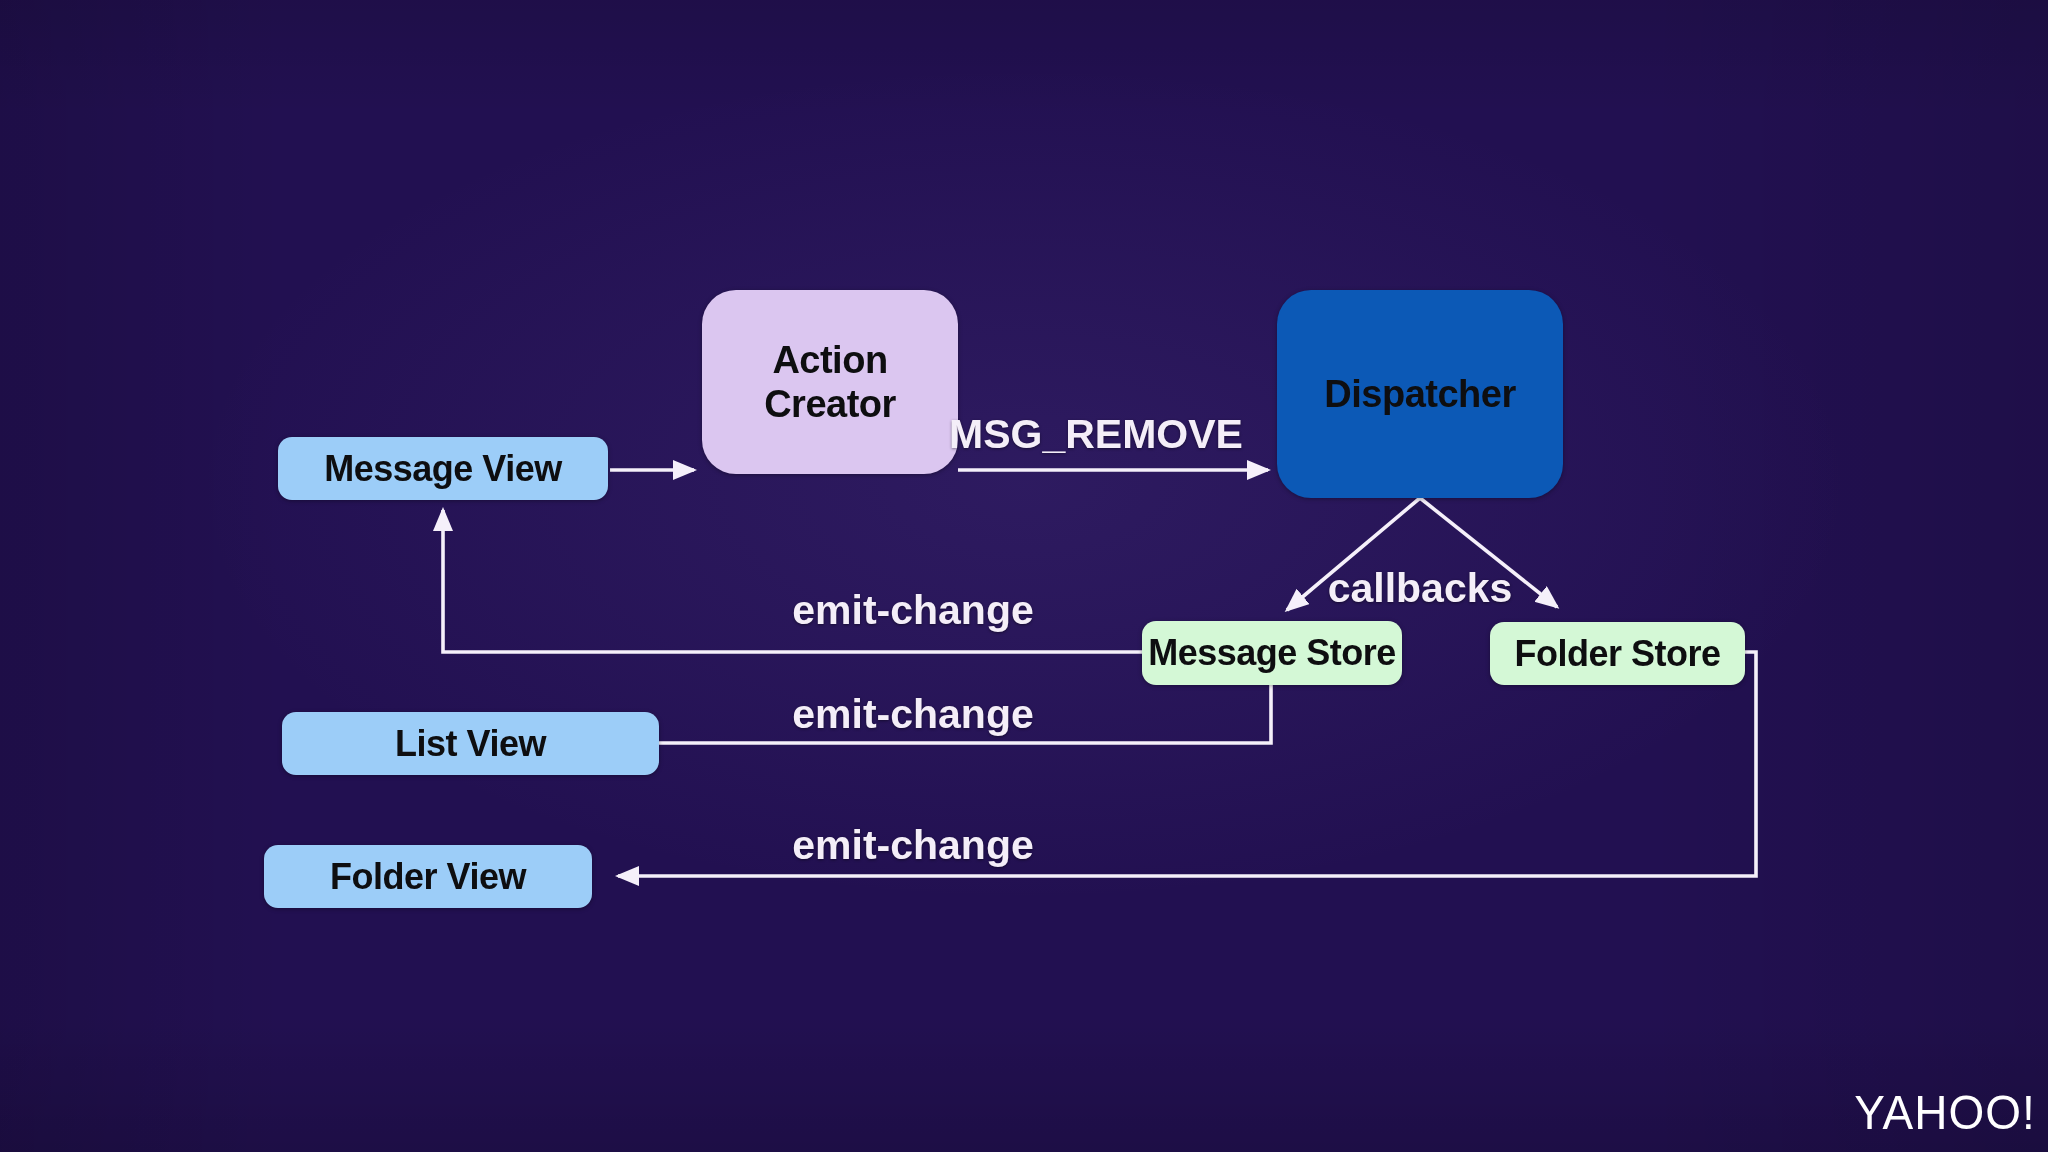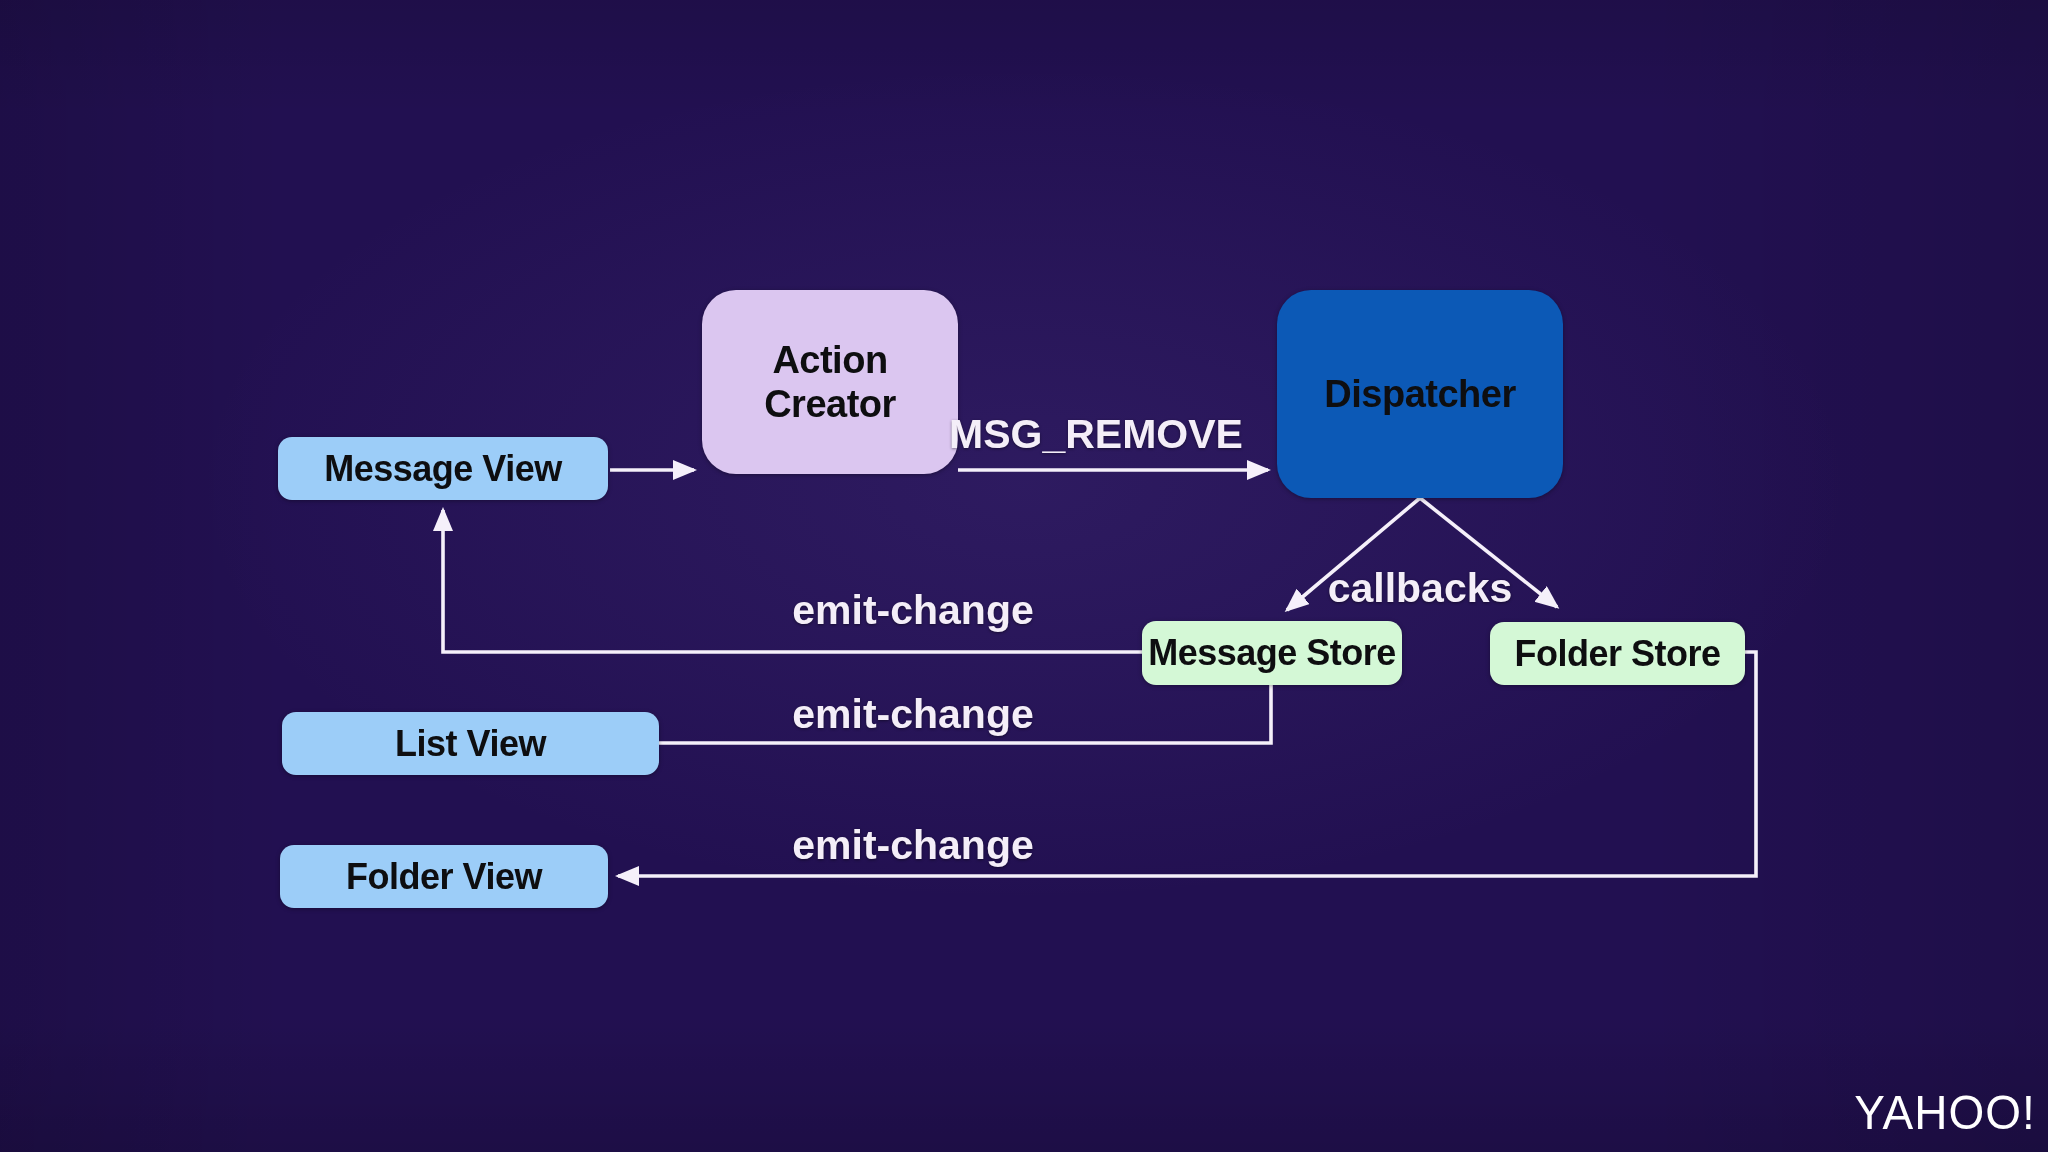--- a/index.html
+++ b/index.html
@@ -49,21 +49,21 @@
     box-shadow: 0 1px 4px rgba(0,0,0,0.35);
   }
   .node.pill { border-radius: 14px; font-size: 36px; align-items: center; }
   .node.big  { border-radius: 34px; font-size: 38px; line-height: 1.16; }
 
   .node-blue  { background: var(--view-bg, #9ccdf8); }
   .node-green { background: var(--store-bg, #d4f8d6); }
 
   #node-message-view { left: 278px;  top: 437px; width: 330px; height: 63px; }
   #node-list-view    { left: 282px;  top: 712px; width: 377px; height: 63px; }
-  #node-folder-view  { left: 280px;  top: 845px; width: 328px; height: 63px; }
+  #node-folder-view  { left: 264px;  top: 845px; width: 328px; height: 63px; }
   #node-message-store{ left: 1142px; top: 621px; width: 260px; height: 64px; }
   #node-folder-store { left: 1450px; top: 622px; width: 255px; height: 63px; margin-left: 40px; }
 
   #node-action-creator {
     left: 702px; top: 290px; width: 256px; height: 184px;
     background: var(--action-bg, #dbc6f0);
   }
   #node-action-creator .wrap { width: 170px; }
   #node-dispatcher {
     left: 1277px; top: 290px; width: 286px; height: 208px;

